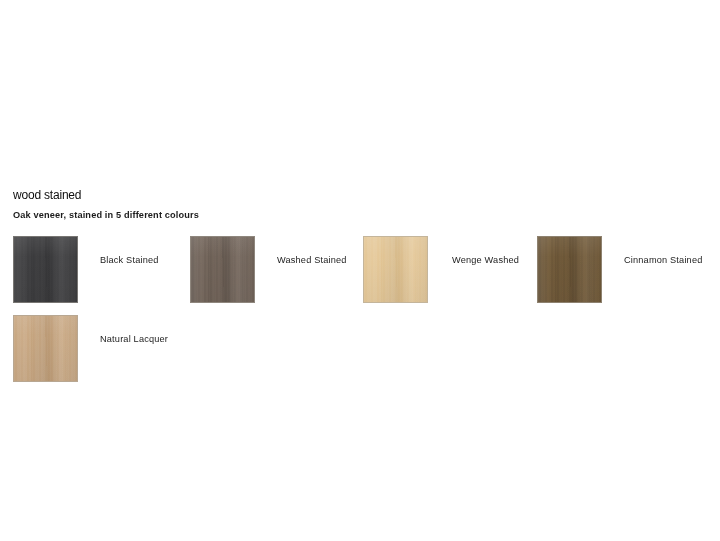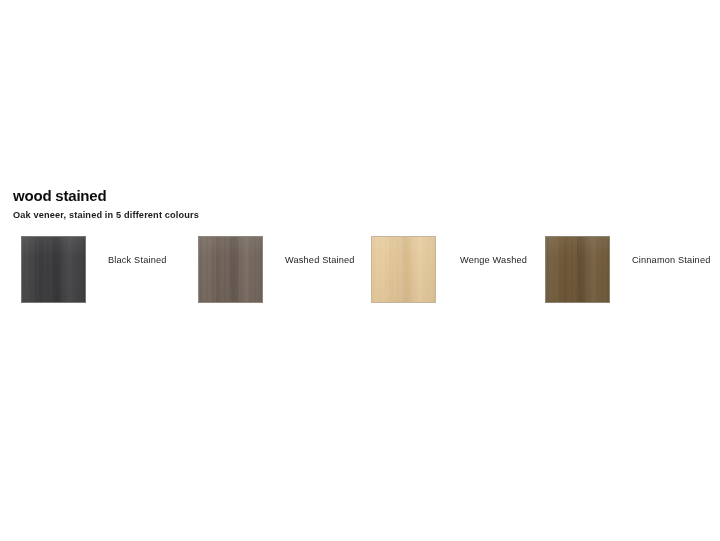--- a/index.html
+++ b/index.html
@@ -22,22 +22,22 @@
     position: absolute;
     inset: 0;
     background: #ffffff;
   }
 
   
   #page-title {
     position: absolute;
     left: 13px;
     top: 145px;
-    font-size: 15px;
-    font-weight: bold;
+    font-size: 12px;
+    font-weight: normal;
     letter-spacing: -0.2px;
     color: #0d0d0d;
     line-height: 21px;
     white-space: nowrap;
     margin-top: 40px;
   }
 
   #page-subtitle {
     position: absolute;
     left: 13px;
@@ -46,21 +46,21 @@
     font-weight: bold;
     letter-spacing: 0.15px;
     color: #1c1c1c;
     line-height: 12px;
     white-space: nowrap;
   }
 
   
   .swatch-row {
     position: absolute;
-    left: 8px;
+    left: 0;
     width: 668px;
     height: 72px;
   }
   .swatch-row.row-1 { top: 236px; }
   .swatch-row.row-2 { top: 315px; }
 
   .swatch-item {
     position: absolute;
     top: 0;
     height: 72px;
@@ -168,14 +168,25 @@
     <div class="swatch-item" style="left: 537px;">
       <div class="swatch-chip" style="background-color: rgb(109, 87, 56);">
         <div class="grain"></div>
         <div class="sheen"></div>
       </div>
       <span class="swatch-label" style="left: 87px; text-align: right;">Cinnamon Stained</span>
     </div>
 
   </div>
 
+  <div class="swatch-row row-2">
+
+    <div class="swatch-item" style="left: 13px;">
+      <div class="swatch-chip" style="background-color: rgb(201, 168, 131);">
+        <div class="grain"></div>
+        <div class="sheen"></div>
+      </div>
+      <span class="swatch-label" style="left: 87px;">Natural Lacquer</span>
+    </div>
+
+  </div>
 
 </div>
 
 </body></html>

